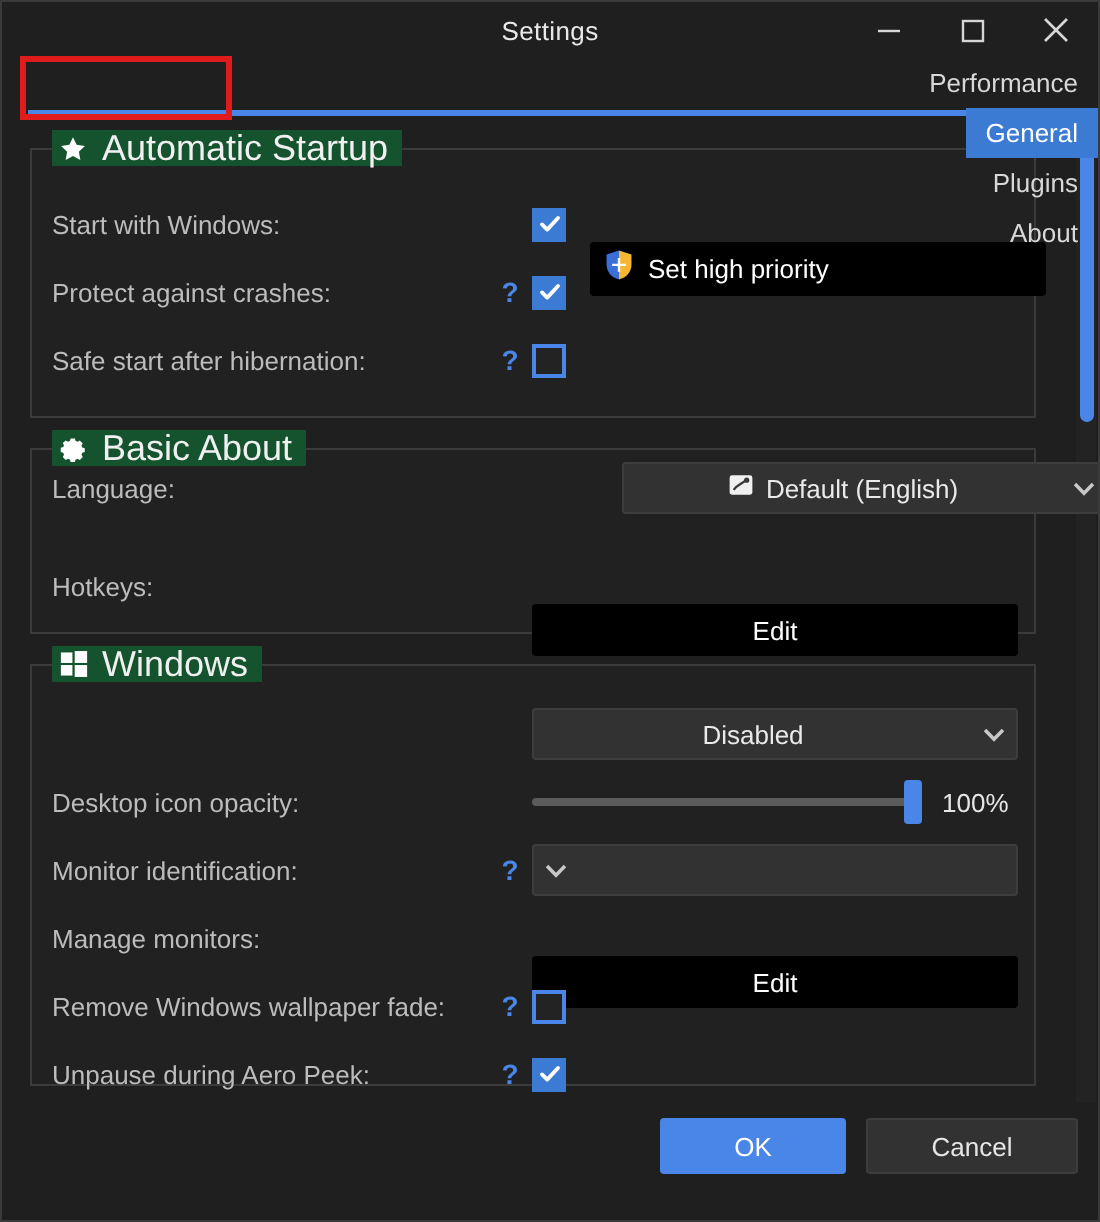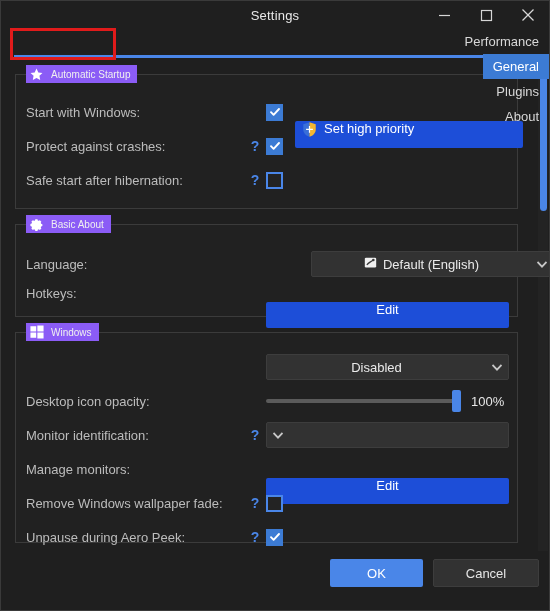--- a/index.html
+++ b/index.html
@@ -132,26 +132,26 @@
     width: 503px;
     border: 1px solid #3b3b3b;
     box-sizing: border-box;
     background: #212121;
   }
   .group-title {
     position: absolute;
     left: 10px;
     top: -10px;
     height: 18px;
-    background: #8b5cf6;
+    background: #14532d;
     padding: 0 7px 0 3px;
     display: flex;
     align-items: center;
     gap: 7px;
-    font-size: 10px;
+    font-size: 18px;
     color: #f0f0f0;
     white-space: nowrap;
   }
   .group-title .gicon {
     display: inline-flex;
     align-items: center;
     justify-content: center;
     width: 15px;
     height: 15px;
   }
@@ -199,25 +199,25 @@
   .cb.checked {
     background: #3c7bd4;
     border-color: #3c7bd4;
   }
   .cb .tick { display: none; }
   .cb.checked .tick { display: block; }
 
   
   .btn-blue {
     position: absolute;
-    background: #1d4ed8;
+    background: #000000;
     color: #ffffff;
     font-size: 13px;
     display: flex;
-    align-items: flex-start;
+    align-items: center;
     justify-content: center;
     border-radius: 2px;
     cursor: pointer;
     white-space: nowrap;
     margin-top: 44px;
   }
   .btn-blue.left-icon {
     justify-content: flex-start;
     padding-left: 6px;
     gap: 6px;
@@ -404,21 +404,21 @@
     <div class="group" style="top:163px; height:93px;">
       <div class="group-title">
         <span class="gicon">
           <svg width="15" height="15" viewBox="0 0 24 24">
               <path fill="#ffffff" d="M12 8.2a3.8 3.8 0 100 7.6 3.8 3.8 0 000-7.6zm9.4 4.8l-2-.6a7.6 7.6 0 00-.6-1.5l1-1.8-2.4-2.4-1.8 1a7.6 7.6 0 00-1.5-.6l-.6-2h-3.4l-.6 2c-.5.15-1 .35-1.5.6l-1.8-1L3.8 8.7l1 1.8c-.25.5-.45 1-.6 1.5l-2 .6v3.4l2 .6c.15.5.35 1 .6 1.5l-1 1.8 2.4 2.4 1.8-1c.5.25 1 .45 1.5.6l.6 2h3.4l.6-2c.5-.15 1-.35 1.5-.6l1.8 1 2.4-2.4-1-1.8c.25-.5.45-1 .6-1.5l2-.6z" transform="translate(0,-1.6)"></path>
             </svg>
         </span>
         <span>Basic About</span>
       </div>
 
-      <div class="row" style="top:24px;">
+      <div class="row" style="top:4px;">
         <span class="row-label">Language:</span>
         <span class="dropdown" style="left:250px; width:243px; height:26px;margin-left:45px;">
           <span class="dd-text">
             <span>
               <svg width="13" height="13" viewBox="0 0 16 16">
                   <rect x="1" y="2" width="14" height="12" rx="1.5" fill="#f0f0f0"></rect>
                   <path d="M3.5 11c2.5-3.5 5-3.5 7.5-6" stroke="#3a3a3a" stroke-width="1.5" fill="none"></path>
                   <circle cx="11.5" cy="5" r="1.6" fill="#3a3a3a"></circle>
                 </svg>
             </span>

